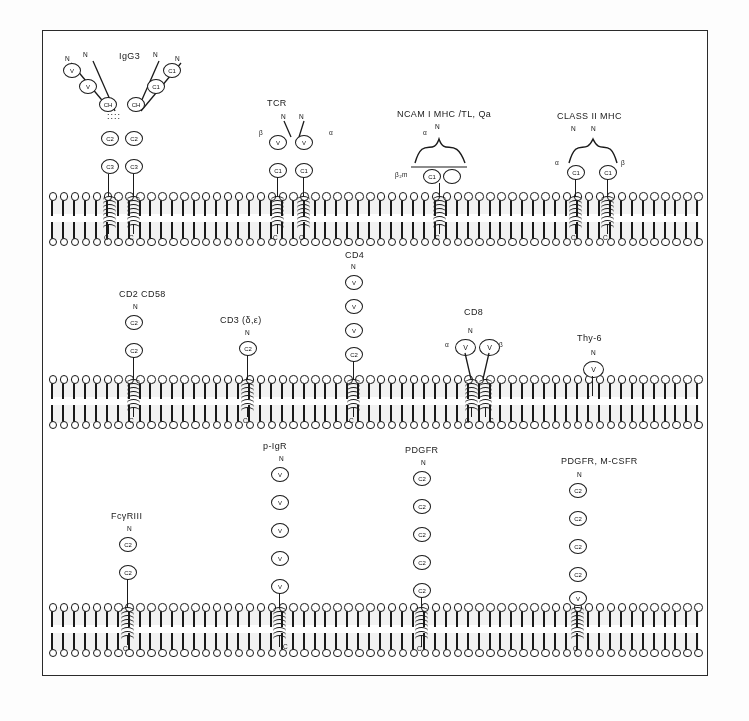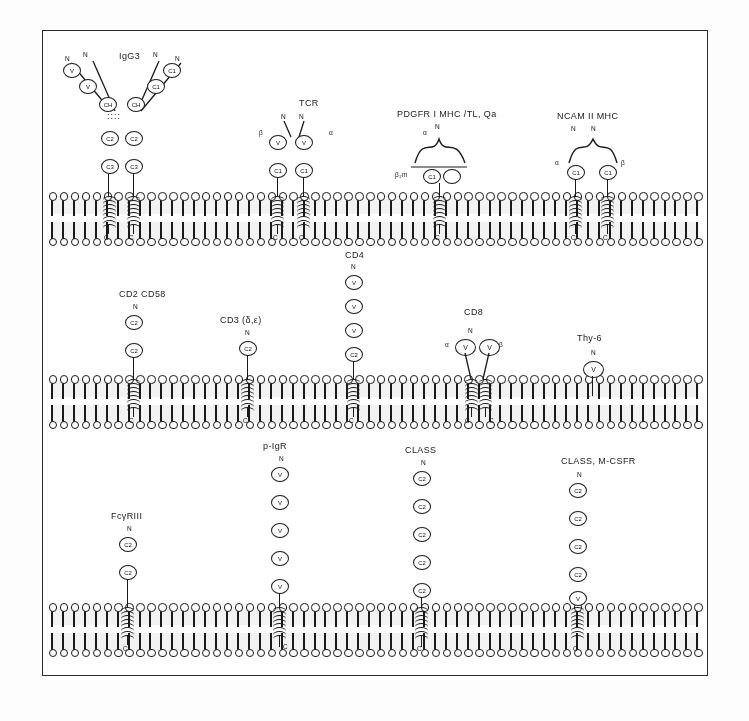--- a/index.html
+++ b/index.html
@@ -475,21 +475,21 @@
           <i></i>
           <i></i>
       </div>
       <div class="tail" style="left:65px;top:193px;height:10px"></div>
       <div class="tail" style="left:90px;top:193px;height:10px"></div>
       <div class="ctag" style="left:61px;top:203px">C</div>
       <div class="ctag" style="left:86px;top:203px">C</div>
     </div>
 
     <div class="member">
-      <div class="lbl" style="left:256px;top:67px">TCR</div>
+      <div class="lbl" style="left:224px;top:67px">TCR</div>
       <div class="nmark" style="left:238px;top:82px">N</div>
       <div class="nmark" style="left:256px;top:82px">N</div>
       <svg class="ig" style="left:228px;top:88px;width:60px;height:24px">
         <line x1="13" y1="2" x2="20" y2="18" stroke="#1a1a1a" stroke-width="1.3"></line>
         <line x1="33" y1="2" x2="28" y2="18" stroke="#1a1a1a" stroke-width="1.3"></line>
       </svg>
       <div class="lbl tiny" style="left:216px;top:98px">β</div>
       <div class="lbl tiny" style="left:286px;top:98px">α</div>
       <div class="dom n" style="left:226px;top:104px">V</div>
       <div class="dom n" style="left:252px;top:104px">V</div>
@@ -517,21 +517,21 @@
           <i></i>
           <i></i>
         </div>
       <div class="tail" style="left:234px;top:193px;height:10px"></div>
       <div class="tail" style="left:260px;top:193px;height:10px"></div>
       <div class="ctag" style="left:230px;top:203px">C</div>
       <div class="ctag" style="left:256px;top:203px">C</div>
     </div>
 
     <div class="member">
-      <div class="lbl" style="left:354px;top:78px">PDGFR I MHC  /TL,  Qa</div>
+      <div class="lbl" style="left:354px;top:78px">NCAM I MHC  /TL,  Qa</div>
       <div class="nmark" style="left:392px;top:92px">N</div>
       <div class="lbl tiny" style="left:380px;top:98px">α</div>
       <svg class="ig" style="left:366px;top:98px;width:68px;height:42px">
         <path d="M6 34 C14 6, 24 28, 30 10 C36 28, 46 6, 56 34" fill="none" stroke="#1a1a1a" stroke-width="1.4"></path>
         <path d="M2 38 L58 38" stroke="#1a1a1a" stroke-width="1.2"></path>
       </svg>
       <div class="lbl tiny" style="left:352px;top:140px">β₂m</div>
       <div class="dom n" style="left:380px;top:138px">C1</div>
       <div class="dom n" style="left:400px;top:138px"></div>
       <div class="stalk" style="left:396px;top:152px;height:13px"></div>
@@ -543,21 +543,21 @@
           <i></i>
           <i></i>
           <i></i>
           <i></i>
         </div>
       <div class="tail" style="left:396px;top:193px;height:10px"></div>
       <div class="ctag" style="left:392px;top:203px">C</div>
     </div>
 
     <div class="member">
-      <div class="lbl" style="left:514px;top:80px">NCAM II MHC</div>
+      <div class="lbl" style="left:514px;top:80px">CLASS II MHC</div>
       <div class="nmark" style="left:528px;top:94px">N</div>
       <div class="nmark" style="left:548px;top:94px">N</div>
       <svg class="ig" style="left:516px;top:100px;width:72px;height:40px">
         <path d="M10 32 C18 4, 26 26, 34 8 C42 26, 50 4, 58 32" fill="none" stroke="#1a1a1a" stroke-width="1.4"></path>
       </svg>
       <div class="lbl tiny" style="left:512px;top:128px">α</div>
       <div class="lbl tiny" style="left:578px;top:128px">β</div>
       <div class="dom n" style="left:524px;top:134px">C1</div>
       <div class="dom n" style="left:556px;top:134px">C1</div>
       <div class="stalk" style="left:532px;top:148px;height:17px"></div>
@@ -732,21 +732,21 @@
           <i></i>
           <i></i>
           <i></i>
           <i></i>
         </div>
       <div class="tail" style="left:236px;top:604px;height:12px"></div>
       <div class="ctag" style="left:240px;top:612px">C</div>
     </div>
 
     <div class="member">
-      <div class="lbl" style="left:362px;top:414px">CLASS</div>
+      <div class="lbl" style="left:362px;top:414px">PDGFR</div>
       <div class="nmark" style="left:378px;top:428px">N</div>
       <div class="dom n" style="left:370px;top:440px">C2</div>
       <div class="dom n" style="left:370px;top:468px">C2</div>
       <div class="dom n" style="left:370px;top:496px">C2</div>
       <div class="dom n" style="left:370px;top:524px">C2</div>
       <div class="dom n" style="left:370px;top:552px">C2</div>
       <div class="stalk" style="left:378px;top:566px;height:10px"></div>
       <div class="coil" style="left:372px;top:576px">
           <i></i>
           <i></i>
@@ -755,21 +755,21 @@
           <i></i>
           <i></i>
           <i></i>
           <i></i>
         </div>
       <div class="tail" style="left:378px;top:604px;height:12px"></div>
       <div class="ctag" style="left:374px;top:614px">C</div>
     </div>
 
     <div class="member">
-      <div class="lbl" style="left:518px;top:425px">CLASS, M-CSFR</div>
+      <div class="lbl" style="left:518px;top:425px">PDGFR, M-CSFR</div>
       <div class="nmark" style="left:534px;top:440px">N</div>
       <div class="dom n" style="left:526px;top:452px">C2</div>
       <div class="dom n" style="left:526px;top:480px">C2</div>
       <div class="dom n" style="left:526px;top:508px">C2</div>
       <div class="dom n" style="left:526px;top:536px">C2</div>
       <div class="dom n" style="left:526px;top:560px">V</div>
       <div class="coil" style="left:528px;top:576px">
           <i></i>
           <i></i>
           <i></i>

